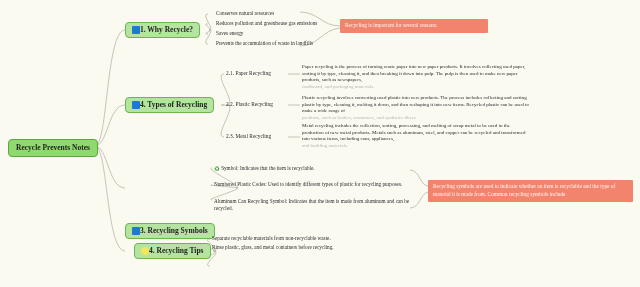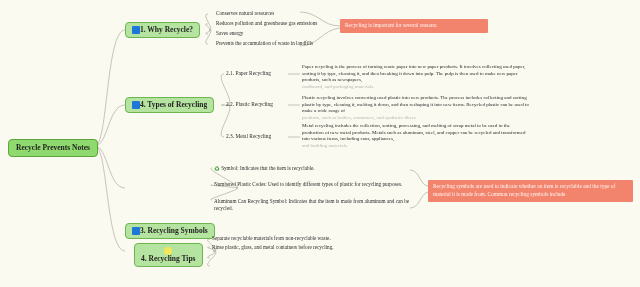--- a/index.html
+++ b/index.html
@@ -167,20 +167,20 @@
   </div>
   <div class="symline" style="left:214px;top:181px;width:200px;">
     <span>Numbered Plastic Codes: Used to identify different types of plastic for recycling purposes.</span>
   </div>
   <div class="symline" style="left:214px;top:198px;width:200px;">
     <span>Aluminum Can Recycling Symbol: Indicates that the item is made from aluminum and can be recycled.</span>
   </div>
 
   <div class="callout" style="left:428px;top:180px;width:205px;">Recycling symbols are used to indicate whether an item is recyclable and the type of material it is made from. Common recycling symbols include</div>
 
-  <div class="node pill" style="left:134px;top:243px;flex-direction:column;">
+  <div class="node pill" style="left:134px;top:243px;">
     <span class="dot-icon"></span>
     <span>4. Recycling Tips</span>
   </div>
   <div class="leaf" style="left:212px;top:236px;">Separate recyclable materials from non-recyclable waste.</div>
   <div class="leaf" style="left:212px;top:245px;">Rinse plastic, glass, and metal containers before recycling.</div>
 
 </div>
 
 </body></html>

